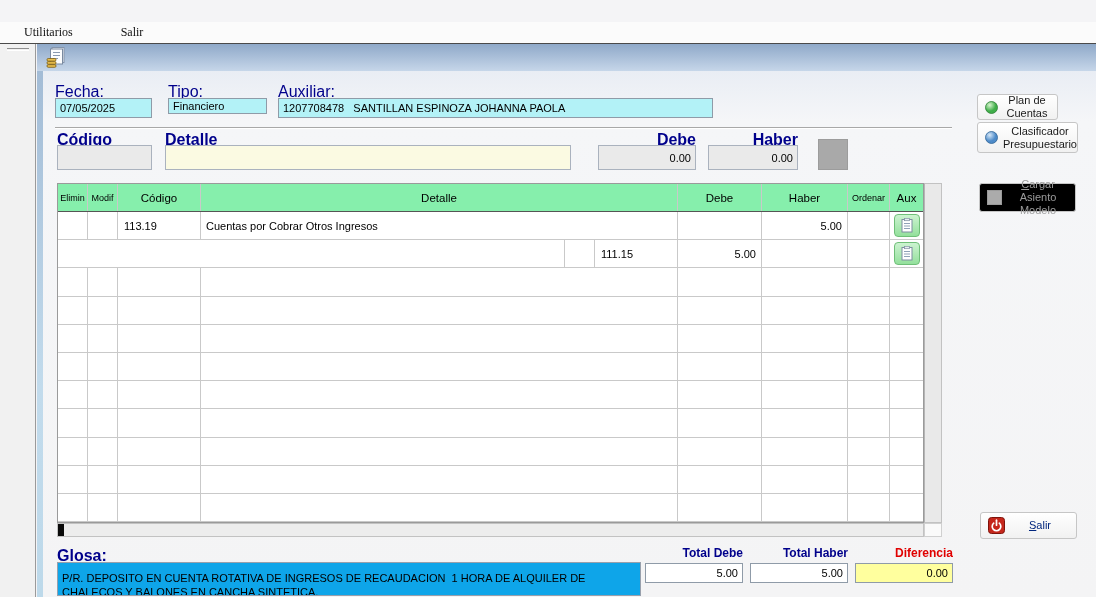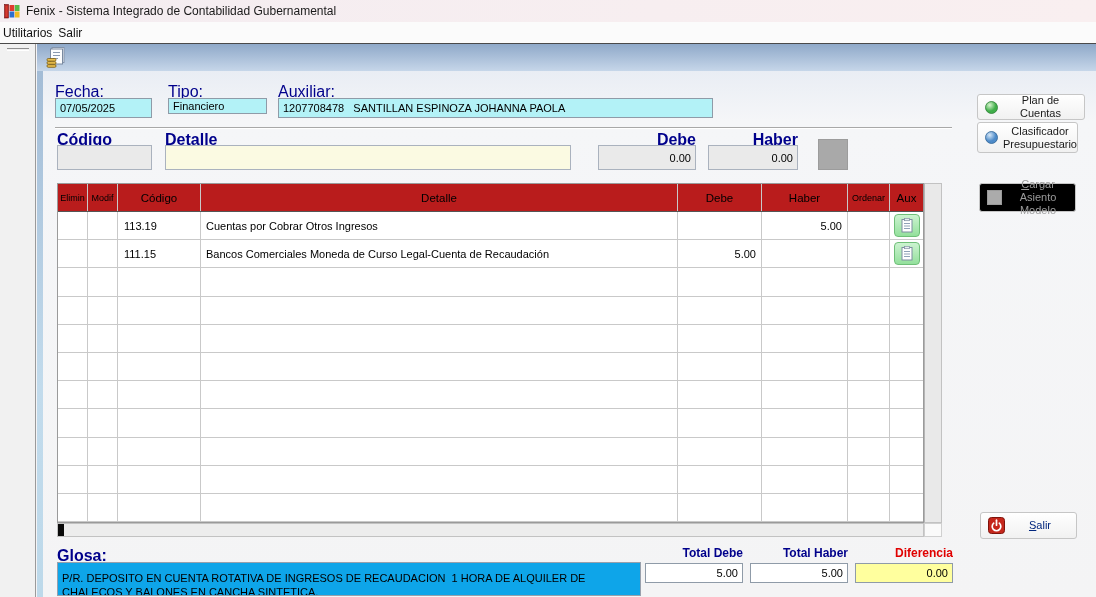--- a/index.html
+++ b/index.html
@@ -8,21 +8,21 @@
 
   
   .titlebar { position:absolute; left:0; top:0; width:1096px; height:22px;
     background:linear-gradient(90deg,#f4edf1,#f7eef0 60%,#f9eff0); display:flex; align-items:center; padding-left:4px; }
   .titlebar .wicon { width:16px; height:16px; margin-right:6px; }
   .title-text { font-size:12px; color:#1a1a1a; }
 
   
   .menubar { position:absolute; left:0; top:22px; width:1096px; height:21px; background:#fbfbfb;
     display:flex; align-items:center; font-size:12px; color:#111; }
-  .menu-item { padding:2px 3px; cursor:default; }
+  .menu-item { padding:2px 24px; cursor:default;font-family:Liberation Serif, serif; }
   .dark-sep { position:absolute; left:0; top:43px; width:1096px; height:1px; background:#4a4a4a; }
 
   
   .leftpanel { position:absolute; left:0; top:44px; width:36px; height:553px; background:#f1f1f1; border-right:1px solid #9a9a9a; }
   .grip { position:absolute; left:7px; top:4px; width:22px; height:3px; border-top:1px solid #909090; border-bottom:1px solid #ffffff; }
 
   
   .toolbar { position:absolute; left:37px; top:44px; width:1059px; height:27px;
     background:linear-gradient(180deg,#8fa9c9,#c6d6e9); }
   .leftstrip { position:absolute; left:37px; top:71px; width:6px; height:526px;
@@ -41,21 +41,21 @@
   .cyan { background:#b3f2f7; }
   .disab { background:#eaeaea; border-color:#aab2be; }
   .yellowish { background:#fbfae2; border-color:#aab2be; }
   .rt { justify-content:flex-end;padding-left:13px; }
   .pre { white-space:pre; }
   .sepline { border-top:1px solid #a8a8a8; border-bottom:1px solid #ffffff; }
   .graybtn { background:#a9a9a9; border:1px solid #9c9c9c; cursor:default; }
 
   
   .grid { position:absolute; left:57px; top:183px; width:867px; height:340px; border:1px solid #9a9a9a; background:#fff; }
-  .thead { display:flex; height:28px; border-bottom:1px solid #555; background:#b91c1c; }
+  .thead { display:flex; height:28px; border-bottom:1px solid #555; background:#86efac; }
   .tbody { display:flex; flex-direction:column; height:310px; }
   .trow { display:flex; flex:1; border-bottom:1px solid #c9c9c9; background:#fff;justify-content:flex-end; }
   .cell { display:flex; align-items:center; border-right:1px solid #c9c9c9; font-size:11px; color:#000; overflow:hidden; }
   .thead .cell { justify-content:center; font-size:11.5px; }
   .thead .cell.hsmall { font-size:9px; }
   .c0{width:30px;} .c1{width:30px;} .c2{width:83px;} .c3{width:477px;} .c4{width:84px;} .c5{width:86px;} .c6{width:42px;} .c7{width:33px; border-right:0;}
   .cell.c2 { padding-left:6px; }
   .cell.c3 { padding-left:5px; }
   .cell.c4, .cell.c5 { justify-content:flex-end; padding-right:5px; }
   .aux-cell { justify-content:center; }
@@ -84,31 +84,20 @@
   .tot-lbl { position:absolute; font-size:12px; font-weight:bold; color:#00008b; text-align:right; }
   .tot-lbl.red { color:#e00000; }
   .tot-box { position:absolute; height:20px; width:98px; }
   .difbg { background:#ffff9e; }
 </style>
 </head>
 <body>
 
 <div id="window">
 
-  <div class="titlebar">
-    <svg class="wicon" viewBox="0 0 16 16">
-      <rect x="0.5" y="1.5" width="4" height="13.5" fill="#b41f1f" stroke="#6d0f0f" stroke-width="0.6"></rect>
-      <rect x="1.4" y="2.6" width="2.2" height="11.2" fill="#d23b2f"></rect>
-      <rect x="5.5" y="2" width="4.8" height="6" fill="#e23a2e"></rect>
-      <rect x="10.8" y="2" width="4.7" height="6" fill="#58b947"></rect>
-      <rect x="5.5" y="8.5" width="4.8" height="6" fill="#2f6fd0"></rect>
-      <rect x="10.8" y="8.5" width="4.7" height="6" fill="#f2bb23"></rect>
-    </svg>
-    <span class="title-text">Fenix - Sistema Integrado de Contabilidad Gubernamental</span>
-  </div>
 
   <div class="menubar">
     <span class="menu-item">Utilitarios</span>
     <span class="menu-item">Salir</span>
   </div>
   <div class="dark-sep"></div>
 
   <div class="leftpanel">
     <div class="grip"></div>
   </div>
@@ -185,21 +174,20 @@
                 <line x1="3" y1="8" x2="9" y2="8" stroke="#90a2b8"></line>
                 <line x1="3" y1="10.5" x2="9" y2="10.5" stroke="#90a2b8"></line>
               </svg>
             </button>
           </div>
         </div>
         <div class="trow">
           <div class="cell c0"></div>
           <div class="cell c1"></div>
           <div class="cell c2">111.15</div>
-          <div class="cell c3">Bancos Comerciales Moneda de Curso Legal-Cuenta de Recaudación</div>
           <div class="cell c4">5.00</div>
           <div class="cell c5"></div>
           <div class="cell c6"></div>
           <div class="cell c7 aux-cell">
             <button class="aux-btn">
               <svg width="12" height="15" viewBox="0 0 12 15">
                 <rect x="1" y="1.5" width="10" height="12.5" fill="#ffffff" stroke="#7d8da0"></rect>
                 <rect x="3.5" y="0.3" width="5" height="2.4" fill="#e9edf2" stroke="#7d8da0" stroke-width="0.7"></rect>
                 <line x1="3" y1="5.5" x2="9" y2="5.5" stroke="#90a2b8"></line>
                 <line x1="3" y1="8" x2="9" y2="8" stroke="#90a2b8"></line>
@@ -299,21 +287,21 @@
           <div class="cell c7"></div>
         </div>
       </div>
   </div>
   <div class="vscroll"></div>
   <div class="hscroll">
     <div class="hthumb"></div>
   </div>
   <div class="scorner"></div>
 
-  <button class="side-btn" style="left:977px; top:94px; width:108px; height:26px;">
+  <button class="side-btn" style="left:977px; top:94px; width:81px; height:26px;">
     <span class="ic">
       <svg width="13" height="13" viewBox="0 0 13 13">
         <defs>
             <radialGradient id="gg" cx="35%" cy="30%">
               <stop offset="0%" stop-color="#d8f5cf"></stop>
               <stop offset="100%" stop-color="#3fae49"></stop>
             </radialGradient>
           </defs>
         <circle cx="6.5" cy="6.5" r="6" fill="url(#gg)" stroke="#2c7f34" stroke-width="0.8"></circle>
       </svg>

